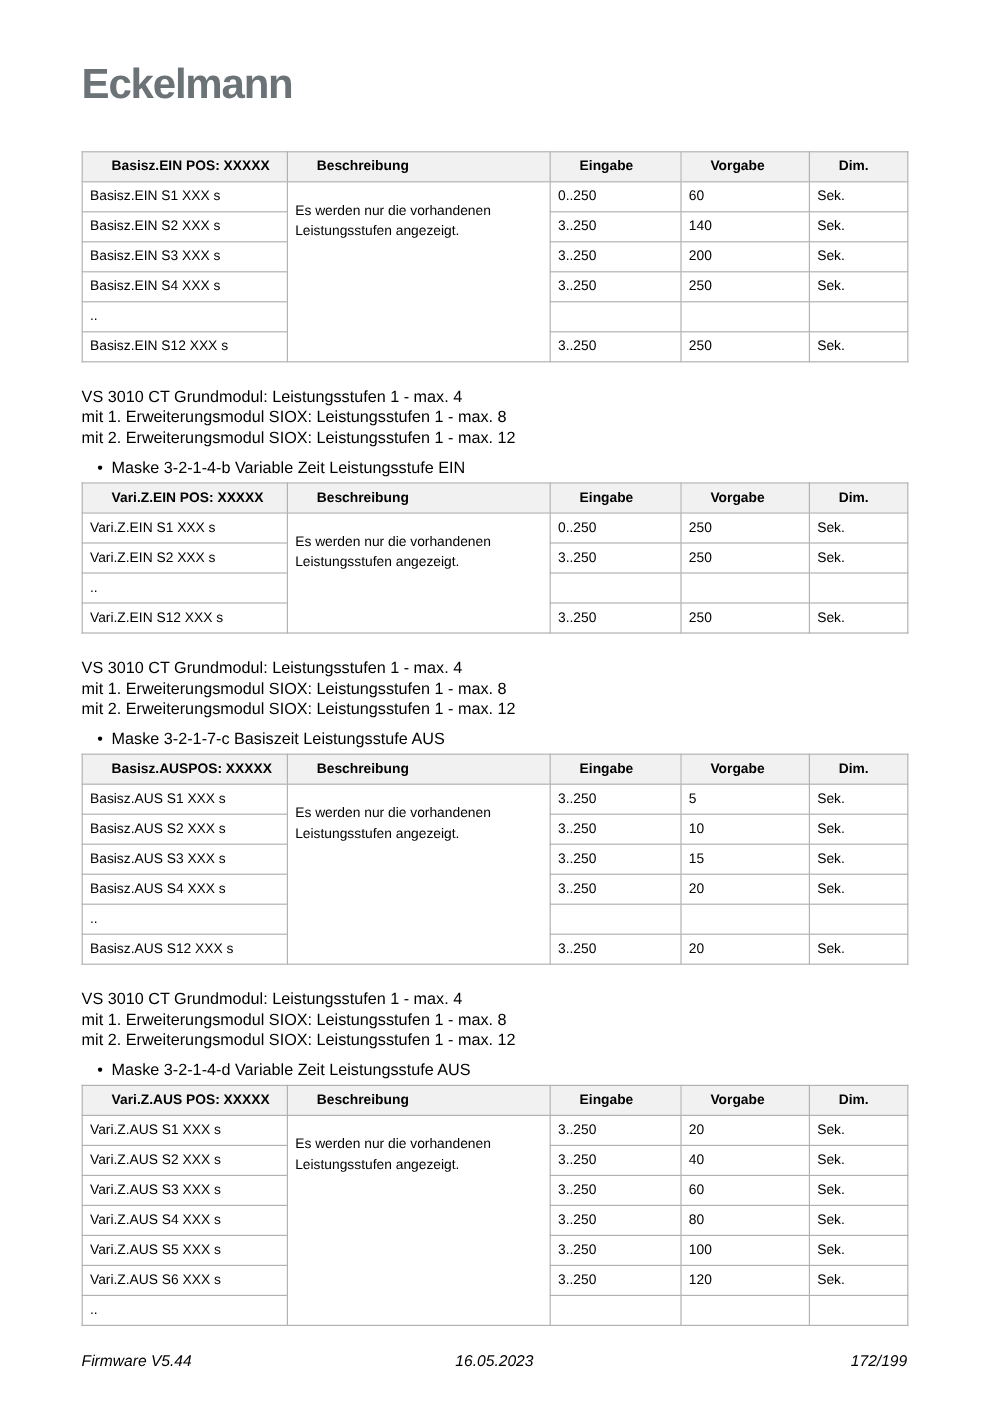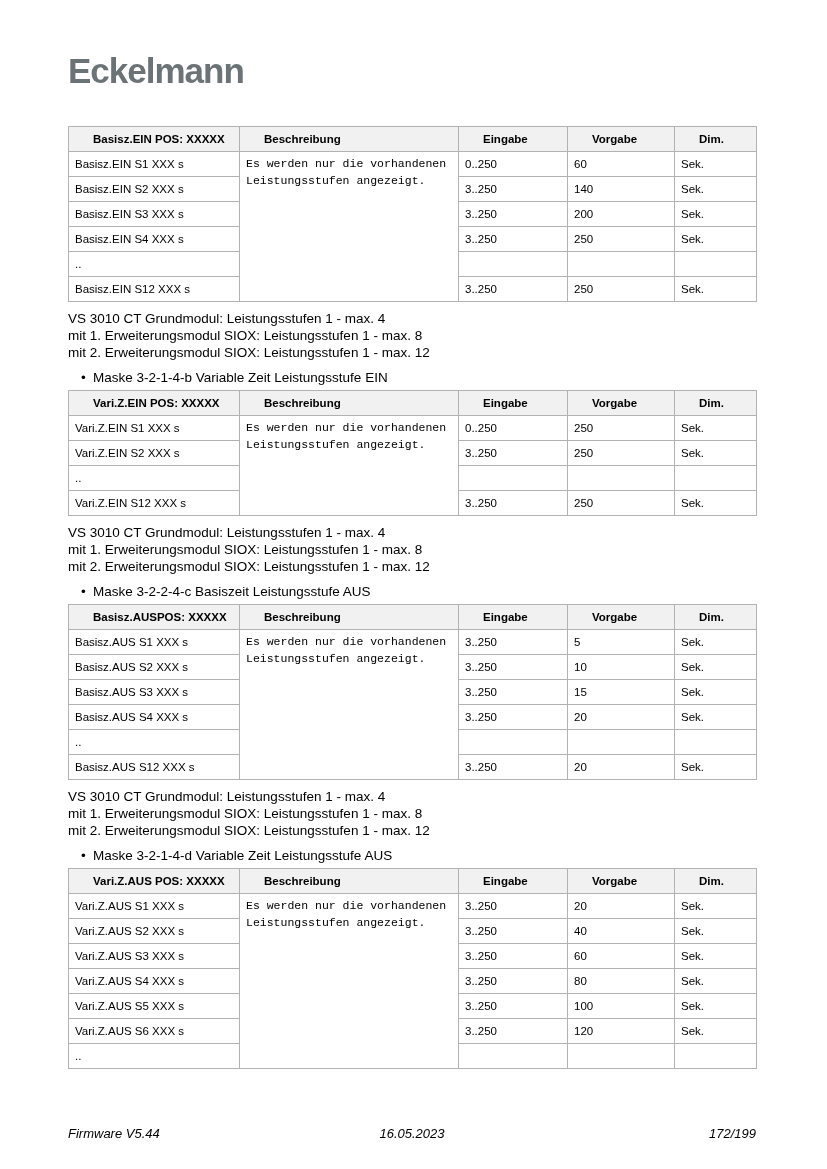--- a/index.html
+++ b/index.html
@@ -53,27 +53,26 @@
     white-space: nowrap;
     overflow: hidden;
   }
   .param-table th {
     background: var(--header-bg, #f1f1f1);
     font-weight: bold;
     padding-left: 24px;
   }
   .param-table td.col-desc {
     vertical-align: top;
-    padding-top: 4px;
+    padding-top: 16px;
     line-height: 16.5px;
     white-space: normal;
-    font-family: Liberation Mono, monospace;
   }
   .notes {
-    margin-top: 8px;
+    margin-top: 20px;
     font-size: 13.5px;
     line-height: 17px;
   }
   .notes p {
     margin: 0;
   }
   .bullet {
     margin-top: 8px;
     margin-bottom: 4px;
     font-size: 13.5px;
@@ -219,21 +218,21 @@
         </tr>
       </tbody>
   </table>
 
   <div class="notes">
     <p>VS 3010 CT Grundmodul: Leistungsstufen 1 - max. 4</p>
     <p>mit 1. Erweiterungsmodul SIOX: Leistungsstufen 1 - max. 8</p>
     <p>mit 2. Erweiterungsmodul SIOX: Leistungsstufen 1 - max. 12</p>
   </div>
 
-  <div class="bullet">Maske 3-2-2-4-c Basiszeit Leistungsstufe AUS</div>
+  <div class="bullet">Maske 3-2-1-7-c Basiszeit Leistungsstufe AUS</div>
 
   <table class="param-table">
     <colgroup>
         <col class="c1">
         <col class="c2">
         <col class="c3">
         <col class="c4">
         <col class="c5">
       </colgroup>
     <thead>

